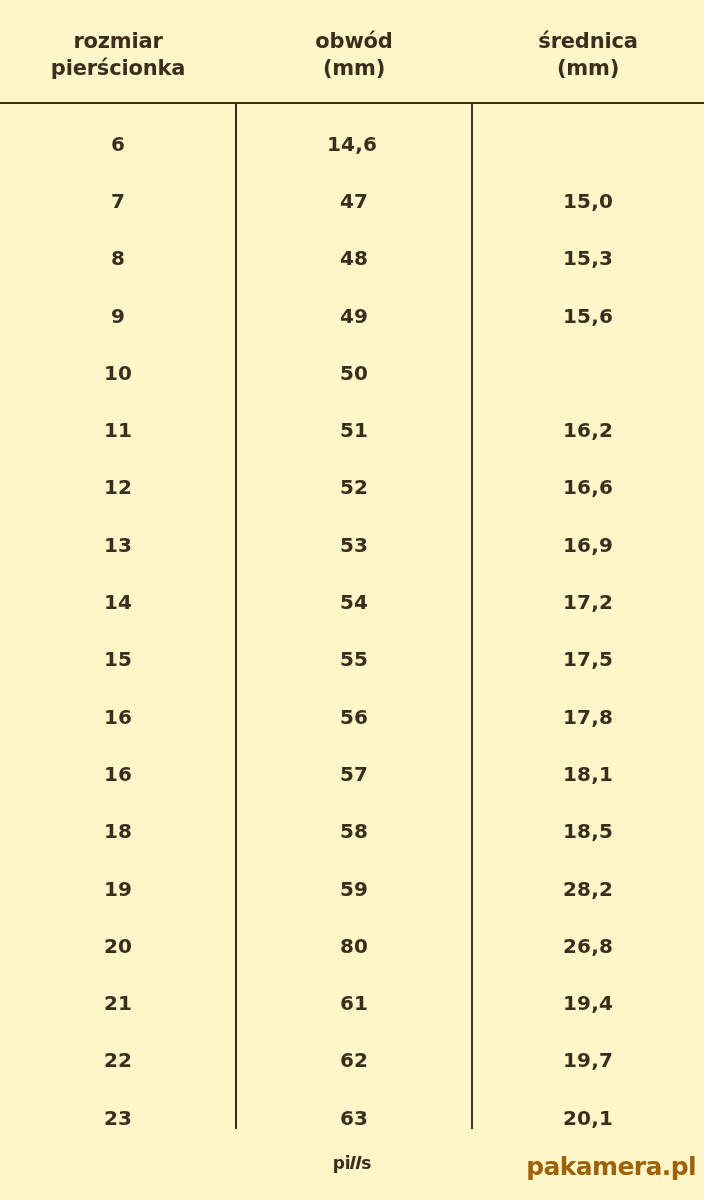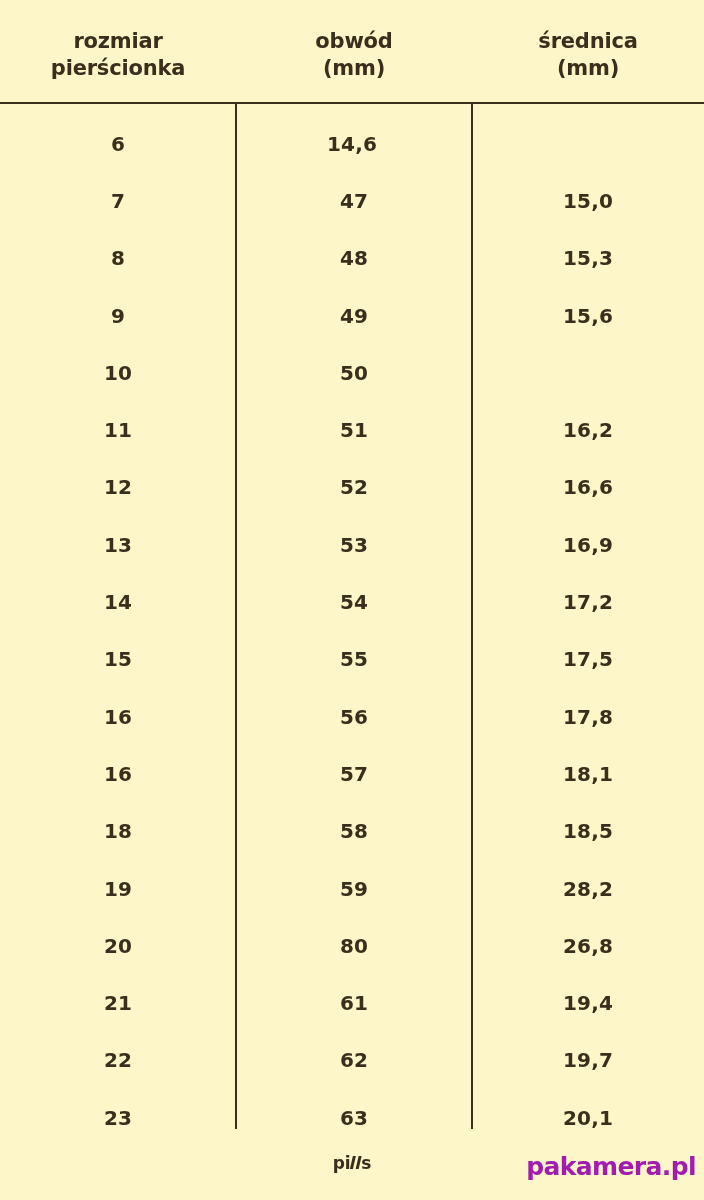--- a/index.html
+++ b/index.html
@@ -107,21 +107,21 @@
     display: inline-block;
     transform: skewX(-13deg);
   }
 
   .watermark {
     position: absolute;
     right: 8px;
     top: 1152px;
     font-size: 25px;
     font-weight: bold;
-    color: #a21caf;
+    color: #a16207;
     letter-spacing: -0.6px;
     font-family: "DejaVu Sans", sans-serif;
   }
 </style>
 </head>
 <body>
 
 <div class="sheet">
 
   <div class="thead">

